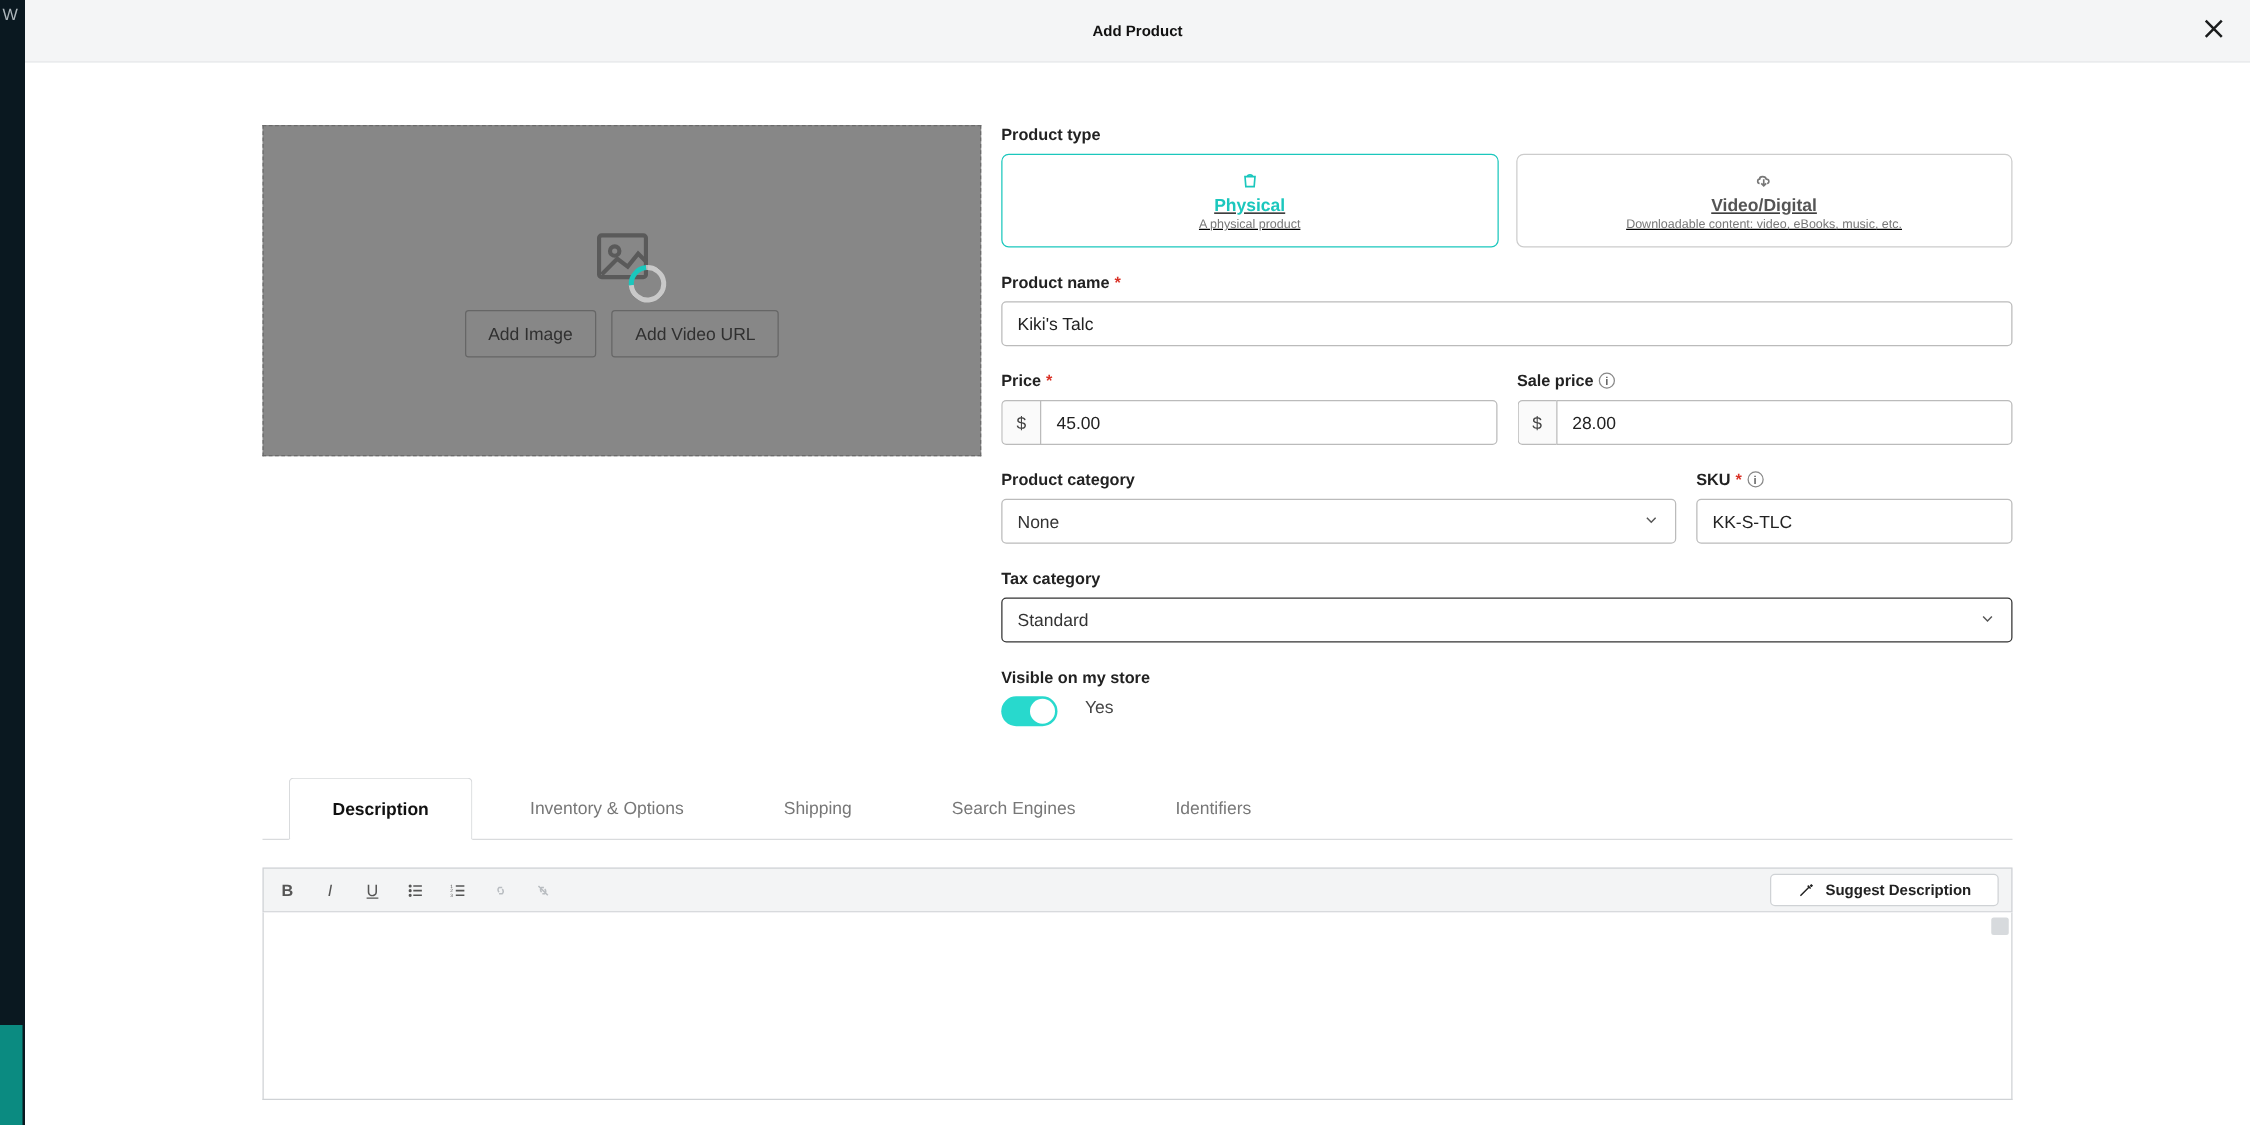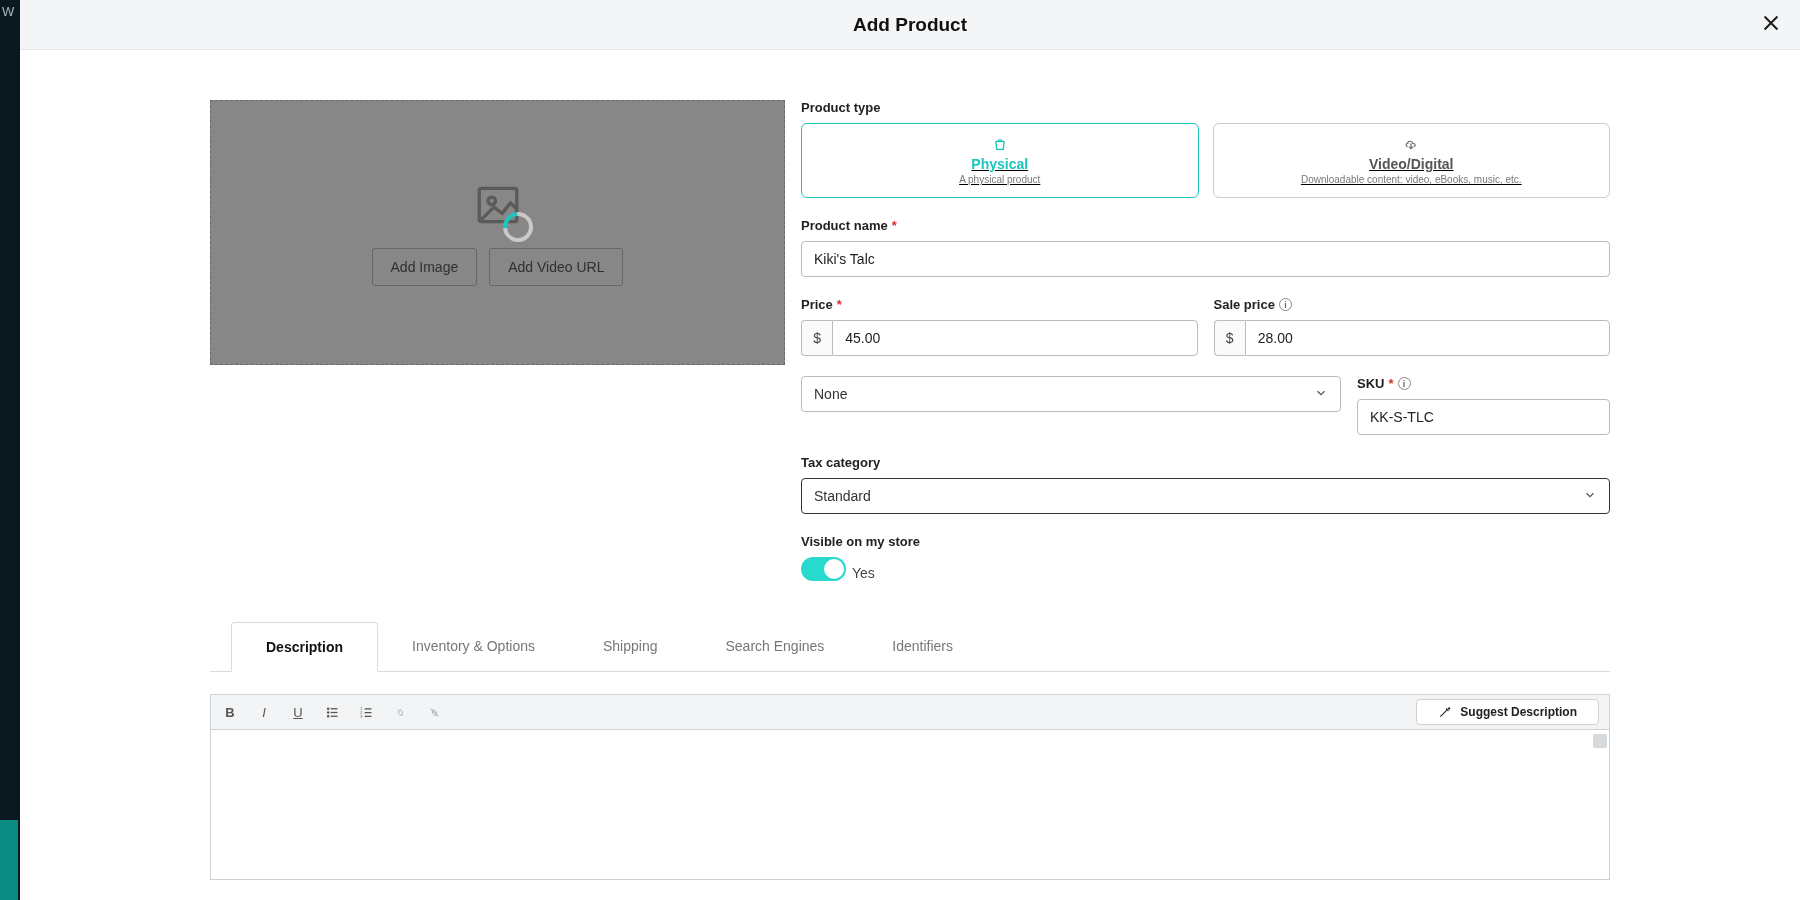--- a/index.html
+++ b/index.html
@@ -22,21 +22,21 @@
     background:#fff;
     display:flex; flex-direction:column;
   }
   .modal-header {
     height:50px;
     background:#f4f5f6;
     border-bottom:1px solid #e6e8ea;
     display:flex; align-items:center; justify-content:center;
     position:relative;
   }
-  .modal-title { font-size:19px; font-weight:700; color:#111; }
+  .modal-title { font-size:12px; font-weight:700; color:#111; }
   .close-btn {
     position:absolute; right:14px; top:8px; width:30px; height:30px;
     display:flex; align-items:center; justify-content:center;
     cursor:pointer; color:#1b1d1e;
   }
   .close-btn svg { width:22px; height:22px; }
 
   .modal-body {
     flex:1; overflow:auto; padding:0;
     display:flex; flex-direction:column; align-items:center;
@@ -116,35 +116,35 @@
     display:flex; align-items:center; justify-content:space-between;
     cursor:pointer;
   }
   .select.focused { border-color:#333; }
   .select .chev { color:#555; }
 
   .cat-row { display:flex; gap:16px; }
   .cat-row .cat-left { flex:0 0 540px; }
   .cat-row .cat-right { flex:1; }
 
-  .toggle-row { display:flex; align-items:flex-end; gap:6px; }
+  .toggle-row { display:flex; align-items:flex-start; gap:22px; }
   .toggle {
     width:45px; height:24px; border-radius:14px; background:#28d9cd; position:relative; cursor:pointer;
   }
   .toggle .knob {
     position:absolute; width:20px; height:20px; background:#fff; border-radius:50%;
     top:2px; right:2px;
   }
   .toggle-label { font-size:14px; color:#444; }
 
   .tabs {
     margin-top:40px;
     border-bottom:1px solid #d9dbdd;
     display:flex;
-    gap:0;
+    gap:12px;
     padding-left:21px;
   }
   .tab {
     padding:16px 34px; font-size:14px; color:#777; cursor:pointer;
     position:relative; top:1px;
   }
   .tab.active {
     color:#111; font-weight:600;
     border:1px solid #d9dbdd; border-bottom:1px solid #fff;
     background:#fff;
@@ -278,20 +278,21 @@
               </div>
               <div class="price-wrap">
                 <div class="currency-prefix">$</div>
                 <input class="text-input" value="28.00" style="">
               </div>
             </div>
           </div>
 
           <div class="cat-row">
             <div class="cat-left">
+              <div class="field-label">Product category</div>
               <div class="select">
                 <span>None</span>
                 <span class="chev">
                   <svg width="14" height="14" viewBox="0 0 24 24" fill="none" stroke="currentColor" stroke-width="2">
                       <path d="M6 9 L12 15 L18 9"></path>
                     </svg>
                 </span>
               </div>
             </div>
             <div class="cat-right">

